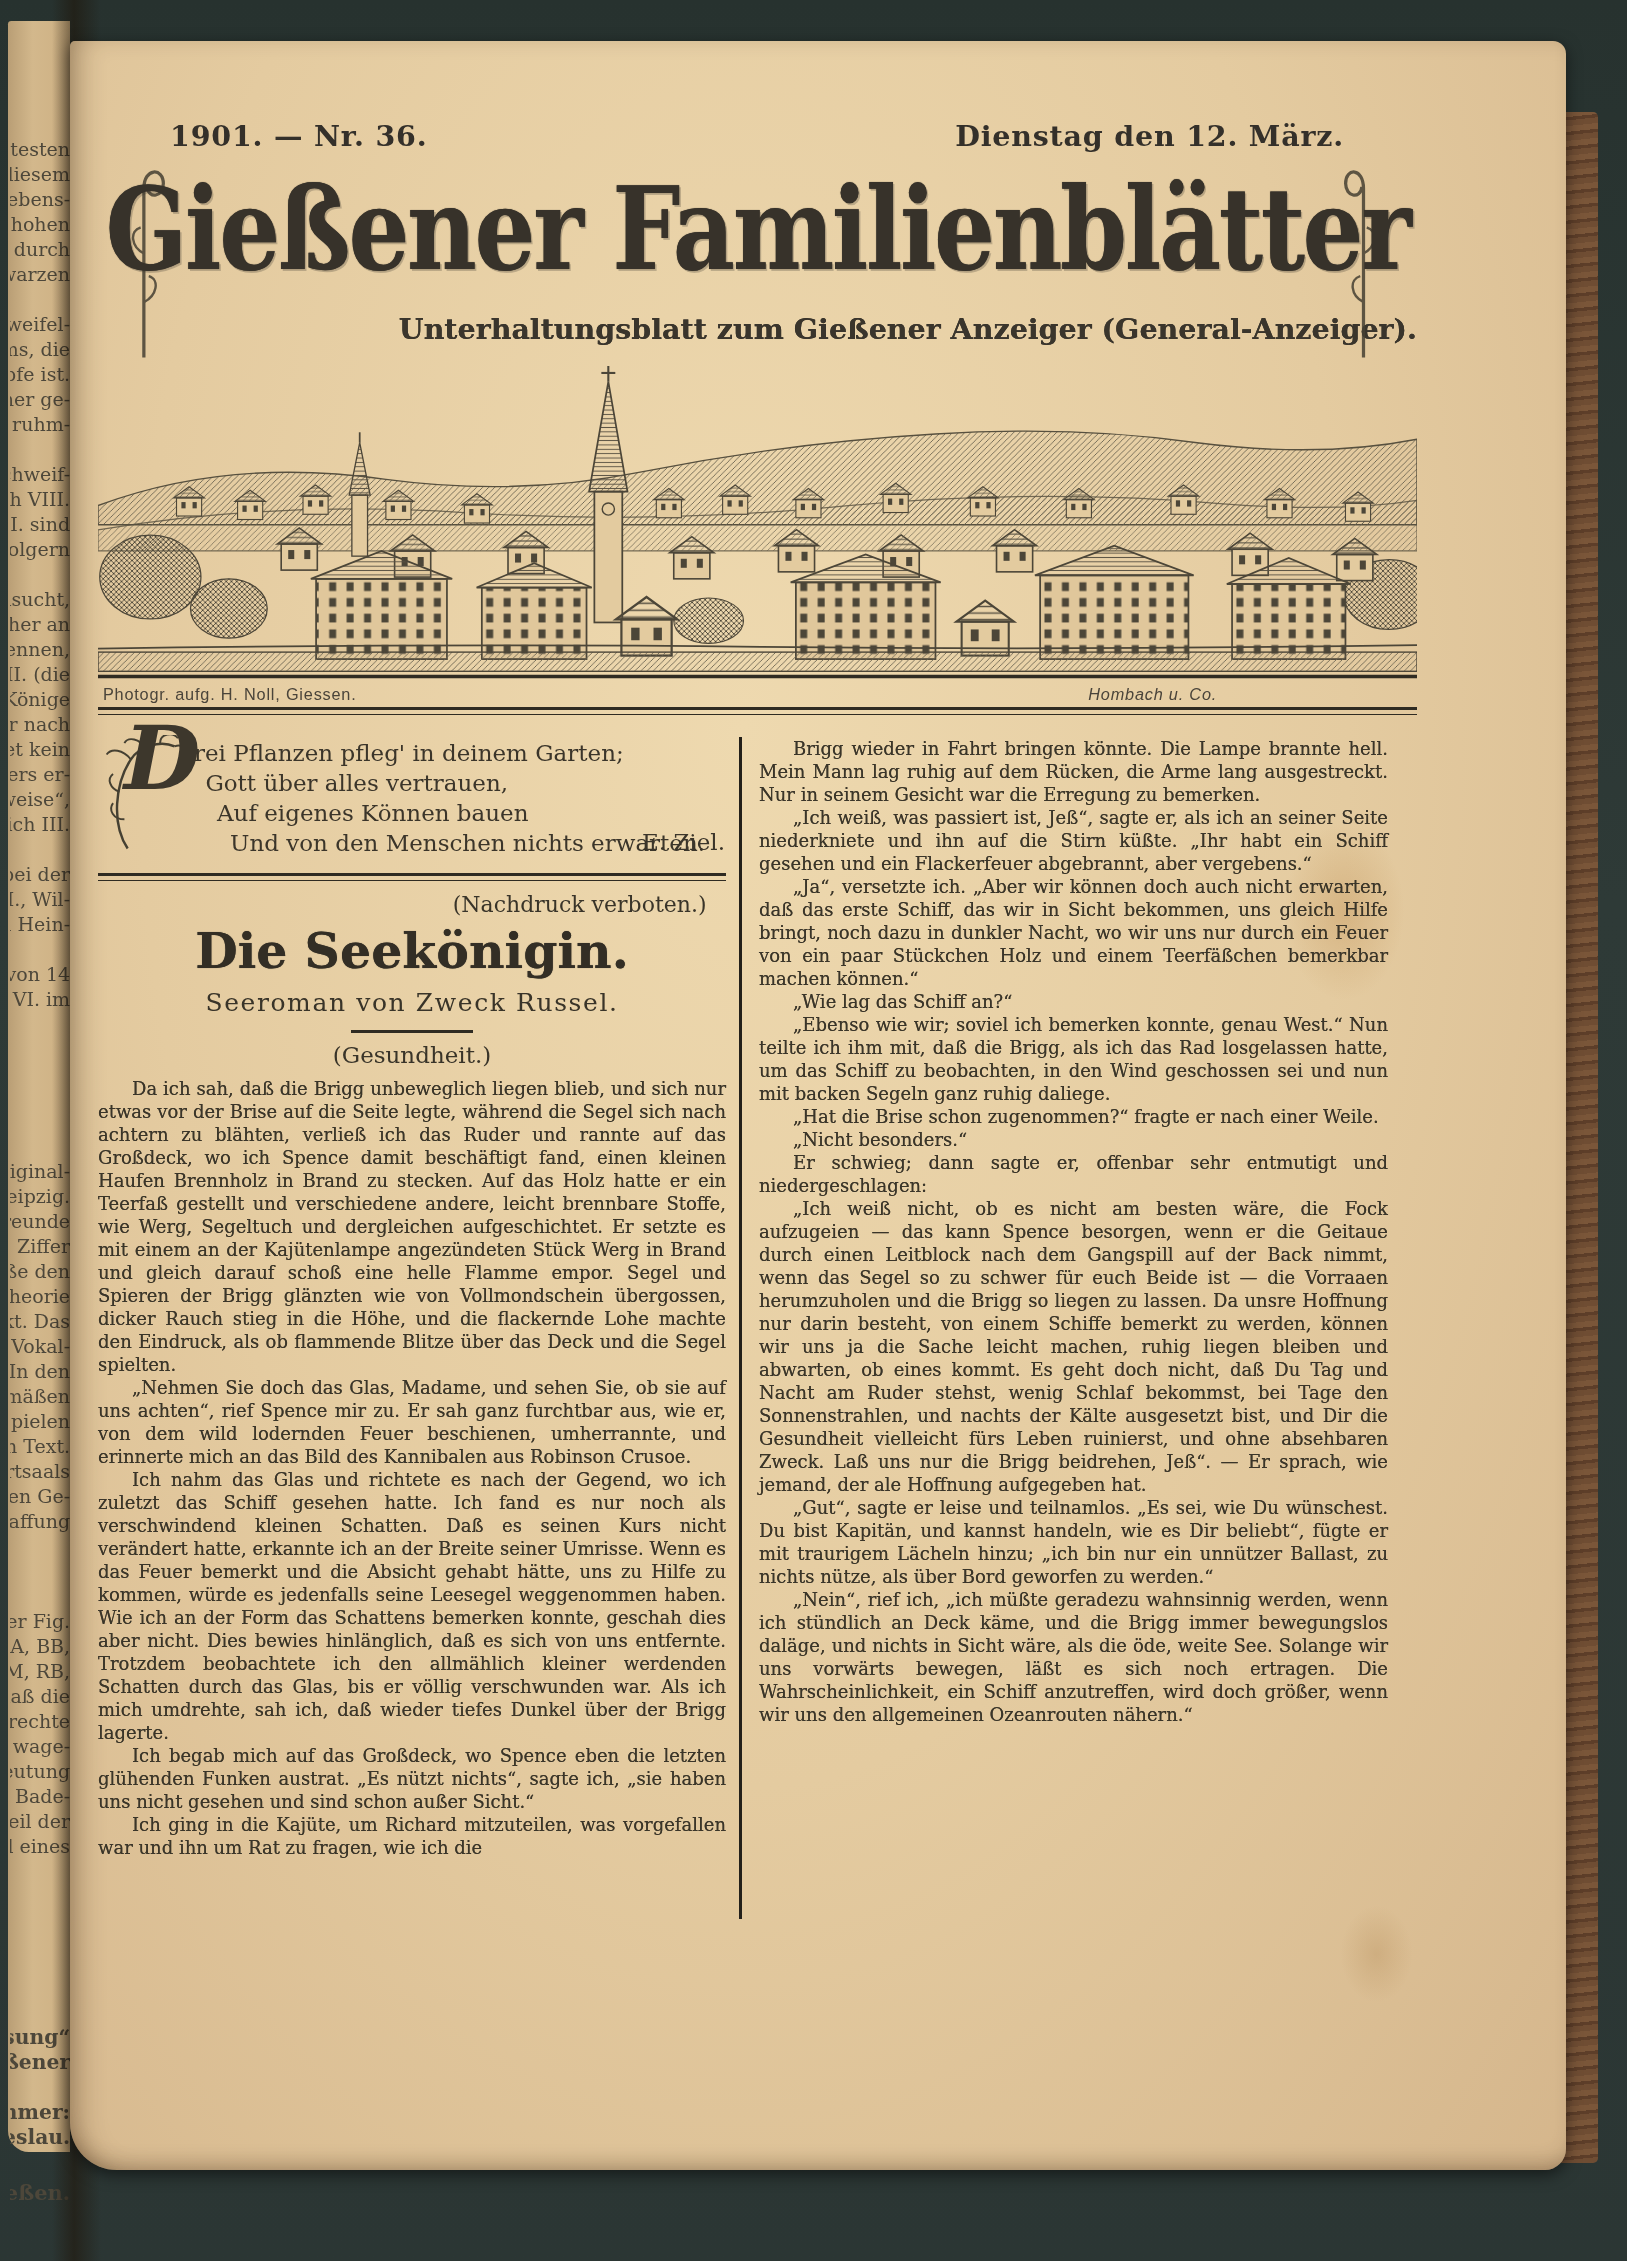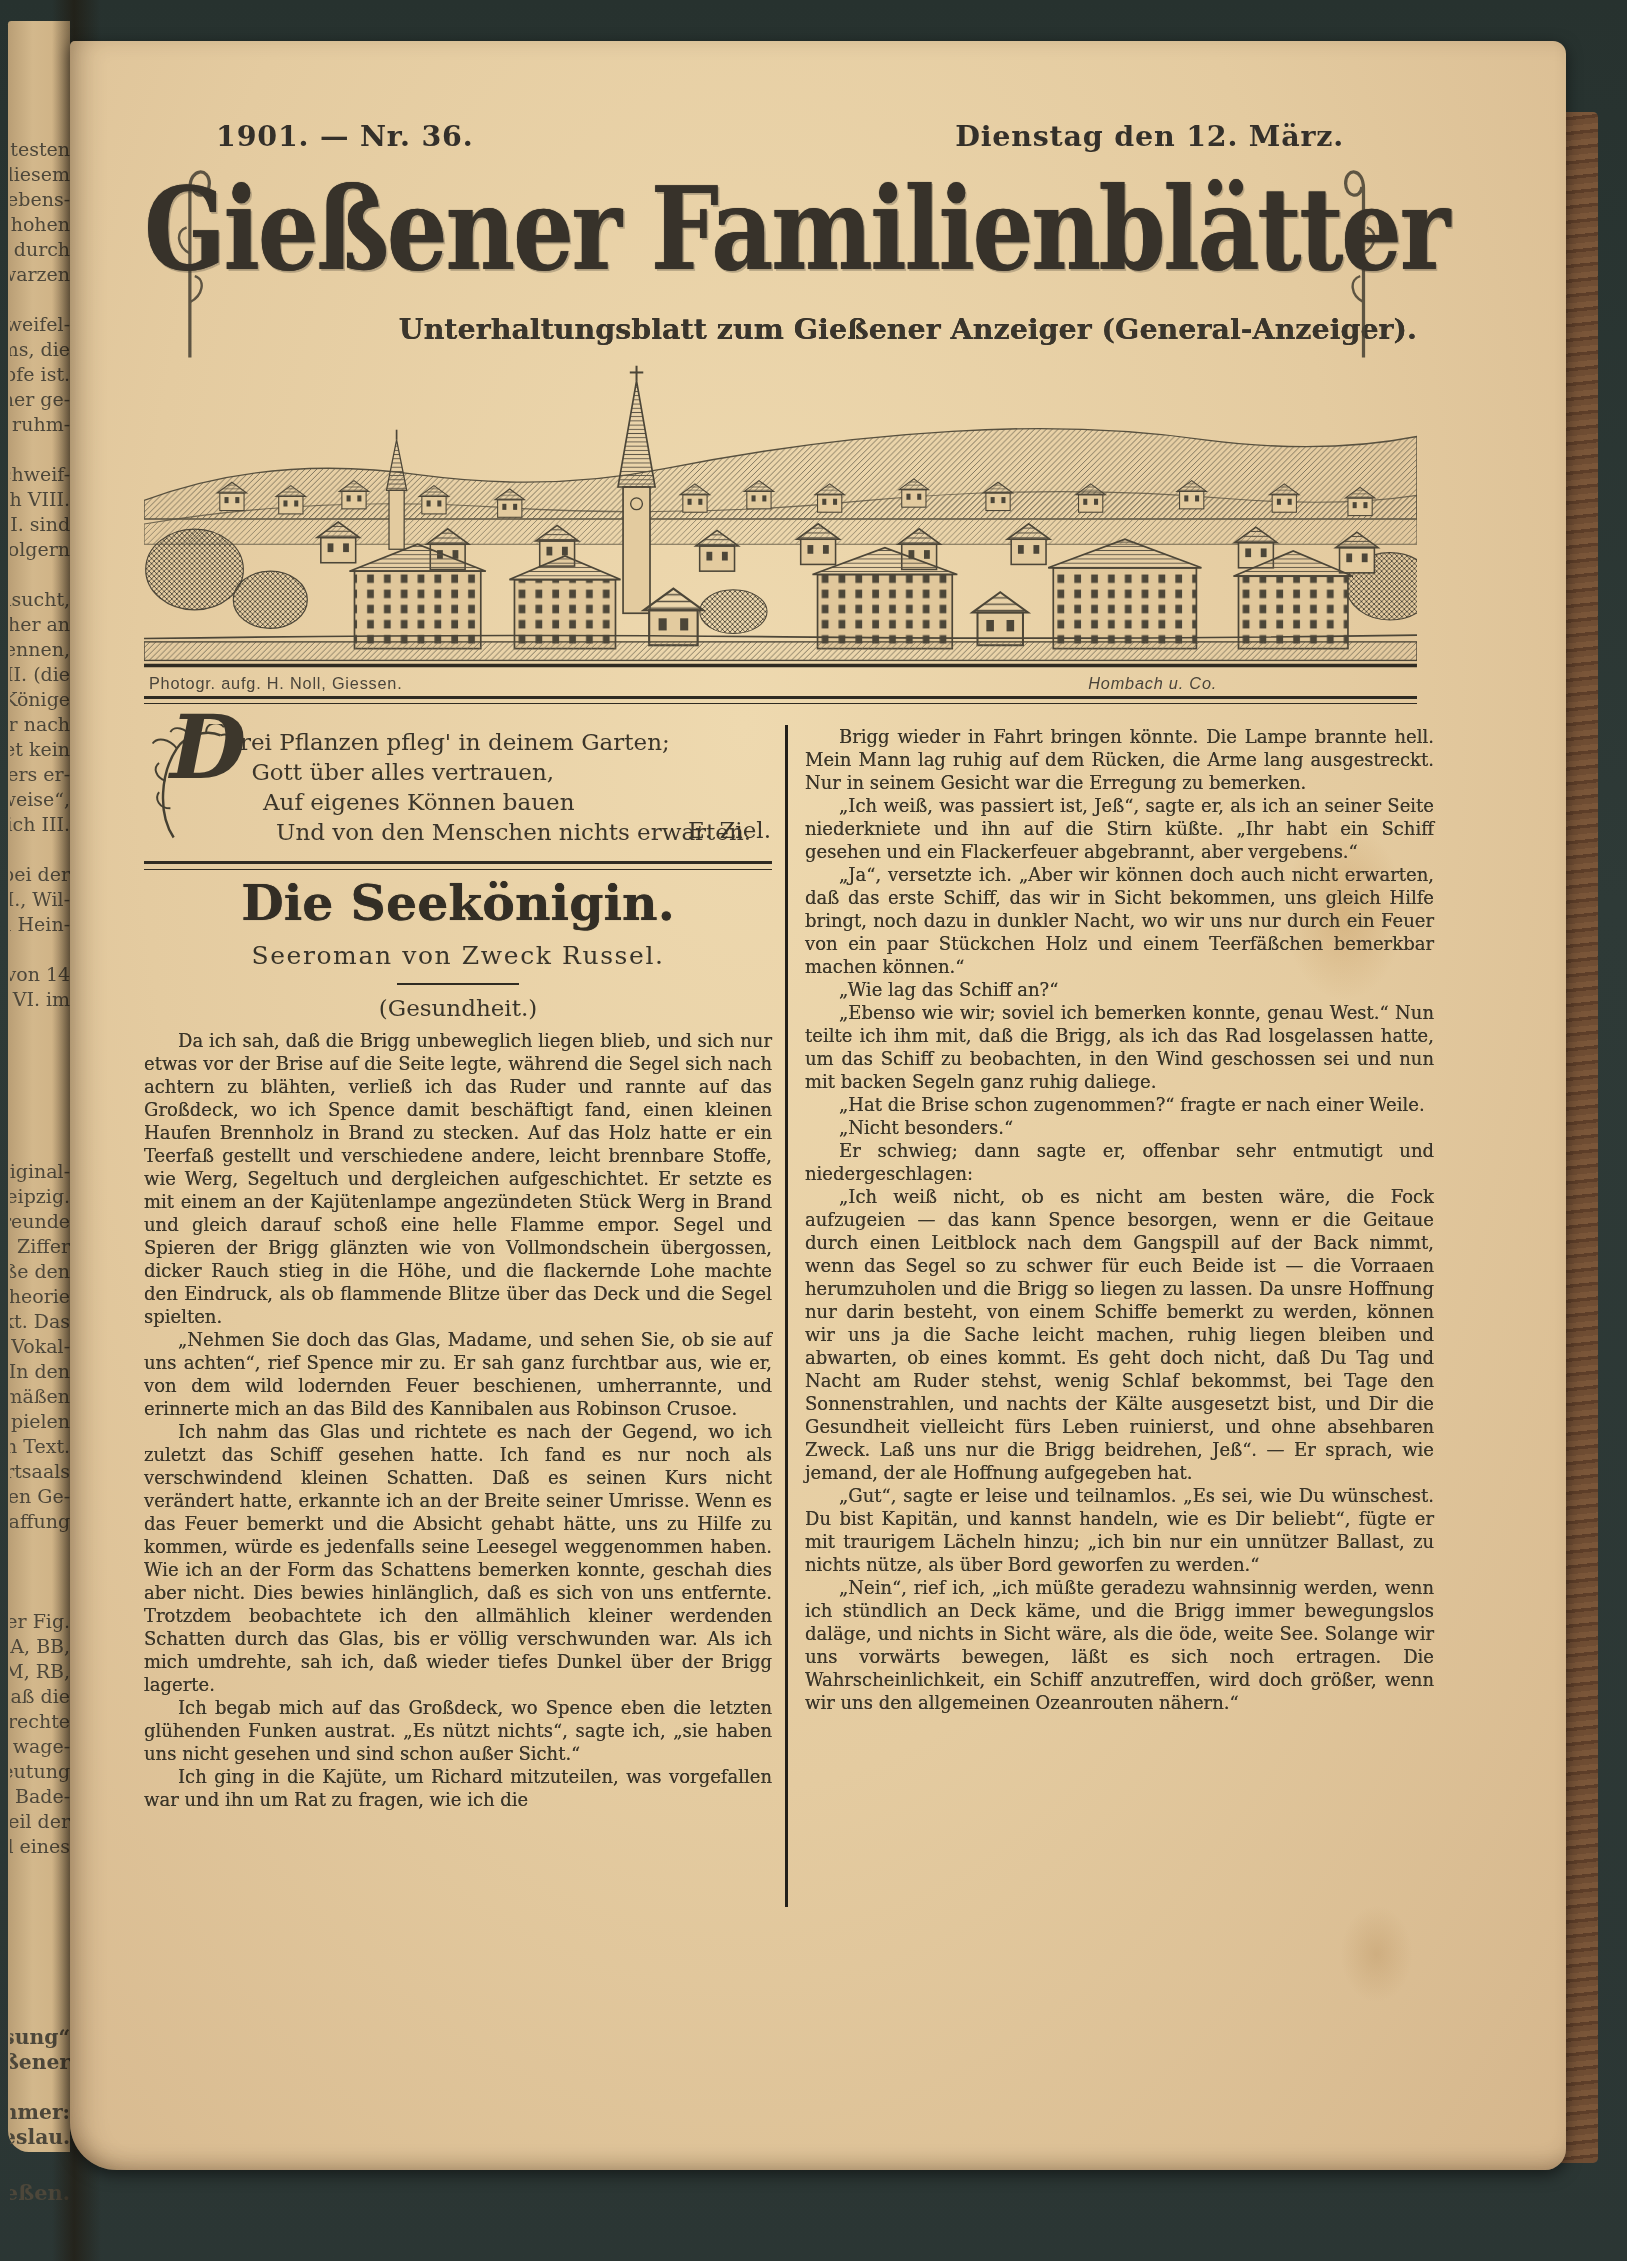--- a/index.html
+++ b/index.html
@@ -22,21 +22,21 @@
                  background:linear-gradient(90deg,rgba(30,20,8,0) 0%,rgba(30,20,8,.55) 45%,rgba(30,20,8,.2) 80%,rgba(30,20,8,0) 100%);}
   
   .board-edge{position:absolute;left:1561px;top:112px;width:37px;height:2051px;z-index:1;
               background:repeating-linear-gradient(174deg,#7a5639 0 5.7px,#5d3e29 5.7px 9px,#6f4d33 9px 14.7px);
               border-radius:0 4.9px 4.9px 0;}
   
   .page{position:absolute;left:70px;top:41px;width:1496px;height:2129px;z-index:3;
         background:radial-gradient(ellipse at 45% 32%,#eed9af 0%,#e4cba0 52%,#d5b68c 100%);
         border-radius:4.9px 13px 21px 47px;
         box-shadow:inset 18px 0 28px -11.4px rgba(60,38,16,.38), inset 0 -14.7px 21px -11.4px rgba(60,38,16,.3), 0 4.9px 14.7px rgba(0,0,0,.5);
-        padding:0 149px 0 74px;box-sizing:border-box;color:#393429;}
+        padding:0 149px 0 28px;box-sizing:border-box;color:#393429;}
   .stain1{position:absolute;left:1213px;top:781px;width:122px;height:179px;border-radius:50%;
           background:radial-gradient(ellipse,rgba(170,110,40,.25),rgba(170,110,40,0) 70%);}
   .stain2{position:absolute;left:1270px;top:1864px;width:73px;height:98px;border-radius:50%;
           background:radial-gradient(ellipse,rgba(150,100,40,.18),rgba(150,100,40,0) 70%);}
   
   .page-header{display:flex;justify-content:space-between;margin:78px 73px 0 72px;
                font-size:28.5px;font-weight:bold;color:#34302a;letter-spacing:0.8px;}
   
   .masthead{position:relative;text-align:center;margin-top:9.8px;}
   .masthead-title{font-size:96px;font-weight:bold;letter-spacing:-2.4px;color:#37322a;
@@ -314,20 +314,21 @@
           </div>
           <div class="poem-line1">rei Pflanzen pfleg' in deinem Garten;</div>
           <div class="poem-line2">Gott über alles vertrauen,</div>
           <div class="poem-line3">Auf eigenes Können bauen</div>
           <div class="poem-line4">Und von den Menschen nichts erwarten.</div>
           <span class="poem-attr">E. Ziel.</span>
         </div>
 
         <div class="rule-double"></div>
 
+        <div class="reprint">(Nachdruck verboten.)</div>
         <div class="story-title">Die Seekönigin.</div>
         <div class="story-subtitle">Seeroman von Zweck Russel.</div>
         <div class="short-rule"></div>
         <div class="continuation">(Gesundheit.)</div>
 
         <div class="body-text">
             <div class="para">Da ich sah, daß die Brigg unbeweglich liegen blieb, und sich nur etwas vor der Brise auf die Seite legte, während die Segel sich nach achtern zu blähten, verließ ich das Ruder und rannte auf das Großdeck, wo ich Spence damit beschäftigt fand, einen kleinen Haufen Brennholz in Brand zu stecken. Auf das Holz hatte er ein Teerfaß gestellt und verschiedene andere, leicht brennbare Stoffe, wie Werg, Segeltuch und dergleichen aufgeschichtet. Er setzte es mit einem an der Kajütenlampe angezündeten Stück Werg in Brand und gleich darauf schoß eine helle Flamme empor. Segel und Spieren der Brigg glänzten wie von Vollmondschein übergossen, dicker Rauch stieg in die Höhe, und die flackernde Lohe machte den Eindruck, als ob flammende Blitze über das Deck und die Segel spielten.</div>
             <div class="para">„Nehmen Sie doch das Glas, Madame, und sehen Sie, ob sie auf uns achten“, rief Spence mir zu. Er sah ganz furchtbar aus, wie er, von dem wild lodernden Feuer beschienen, umherrannte, und erinnerte mich an das Bild des Kannibalen aus Robinson Crusoe.</div>
             <div class="para">Ich nahm das Glas und richtete es nach der Gegend, wo ich zuletzt das Schiff gesehen hatte. Ich fand es nur noch als verschwindend kleinen Schatten. Daß es seinen Kurs nicht verändert hatte, erkannte ich an der Breite seiner Umrisse. Wenn es das Feuer bemerkt und die Absicht gehabt hätte, uns zu Hilfe zu kommen, würde es jedenfalls seine Leesegel weggenommen haben. Wie ich an der Form das Schattens bemerken konnte, geschah dies aber nicht. Dies bewies hinlänglich, daß es sich von uns entfernte. Trotzdem beobachtete ich den allmählich kleiner werdenden Schatten durch das Glas, bis er völlig verschwunden war. Als ich mich umdrehte, sah ich, daß wieder tiefes Dunkel über der Brigg lagerte.</div>
             <div class="para">Ich begab mich auf das Großdeck, wo Spence eben die letzten glühenden Funken austrat. „Es nützt nichts“, sagte ich, „sie haben uns nicht gesehen und sind schon außer Sicht.“</div>

